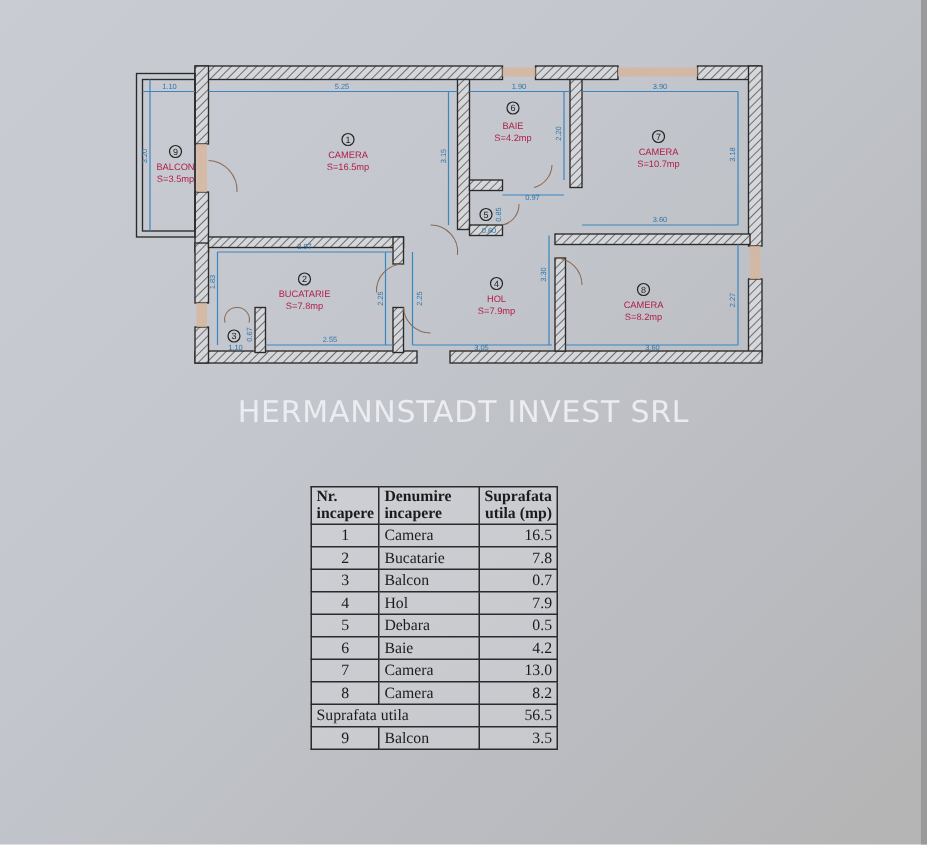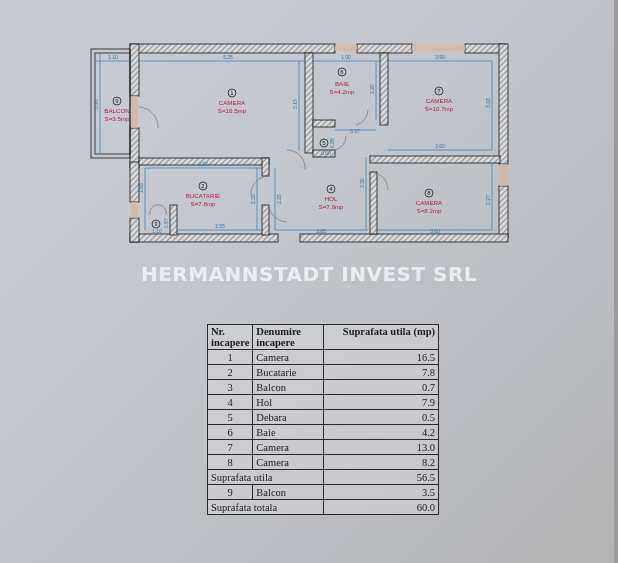--- a/index.html
+++ b/index.html
@@ -6,24 +6,24 @@
   body {
     width:618px; height:563px; overflow:hidden; position:relative;
     background: linear-gradient(135deg, #c9ccd2 0%, #c3c6cc 40%, #b9bbc0 75%, #b5b4b4 100%);
     font-family: "Liberation Sans", sans-serif;
   }
   .paper-edge { position:absolute; right:0; top:0; width:4px; height:563px; background:#9a9a9c; }
   svg.plan { position:absolute; left:0; top:0; }
   .watermark {
     position:absolute; left:0; width:618px; top:262px; text-align:center;
     color:rgba(245,245,250,0.82); font-size:20px; letter-spacing:0.5px;
-    font-family: "DejaVu Sans", sans-serif; font-weight:700;
+    font-family: "DejaVu Sans", sans-serif; font-weight:400;
   }
   table.rooms {
-    position:absolute; left:207px; top:324px; width:232px;
+    position:absolute; left:207px; top:324px; width:165px;
     border-collapse:collapse; font-family:"Liberation Serif", serif;
     font-size:10.5px; color:#1b1b1b; background:rgba(225,226,230,0.35);
   }
   table.rooms th, table.rooms td { border:1.3px solid #2a2a2a; padding:1px 3px; height:12px; }
   table.rooms th { font-weight:bold; text-align:left; vertical-align:top; line-height:11px; }
   table.rooms th.c3 { text-align:right; }
   td.nr { text-align:center; width:38px; }
   td.name { width:64px; }
   td.val { text-align:right; }
   td.sum { padding:4px 3px;margin-left:34px; }
@@ -239,18 +239,14 @@
     </tr>
     <tr>
       <td class="sum" colspan="2">Suprafata utila</td>
       <td class="val sum">56.5</td>
     </tr>
     <tr>
       <td class="nr">9</td>
       <td class="name">Balcon</td>
       <td class="val">3.5</td>
     </tr>
-    <tr>
-      <td class="sum" colspan="2">Suprafata totala</td>
-      <td class="val sum">60.0</td>
-    </tr>
   </tbody>
 </table>
 
 </body></html>

